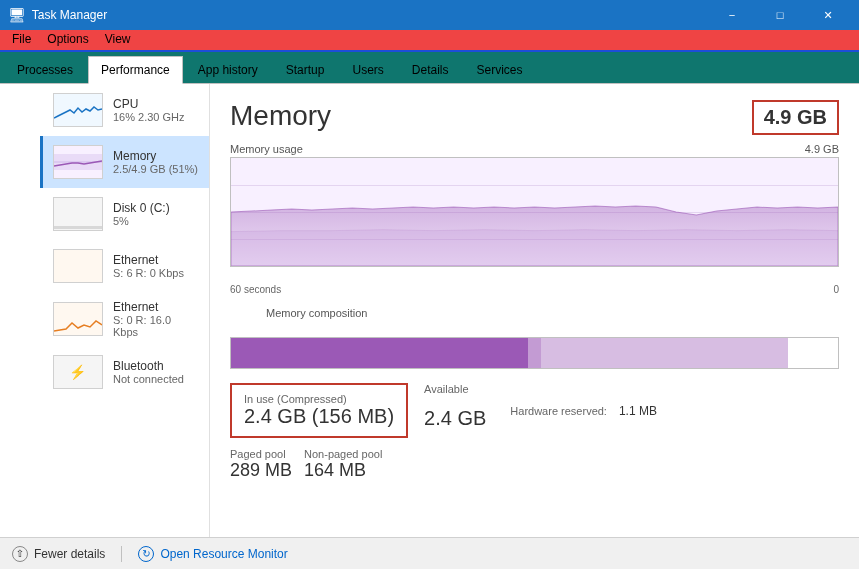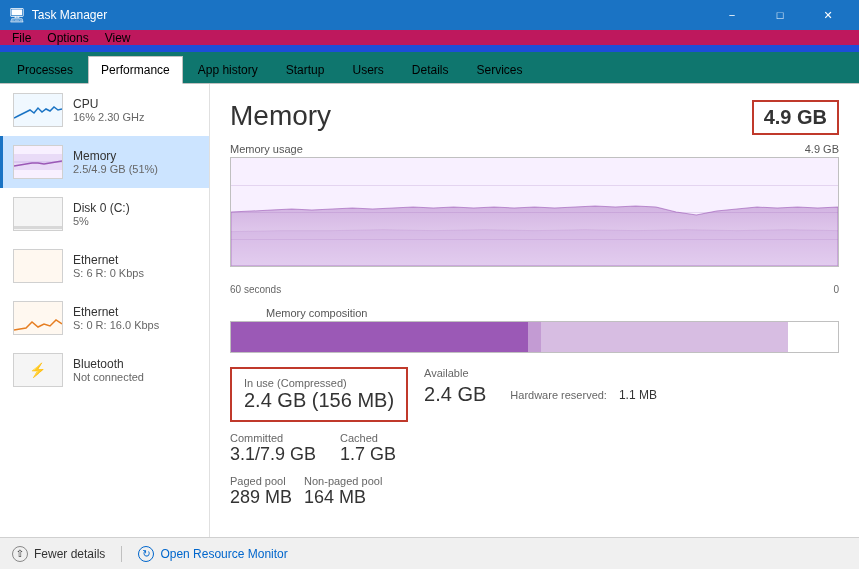--- a/index.html
+++ b/index.html
@@ -18,26 +18,26 @@
     .titlebar-title { flex: 1; font-size: 12px; }
     .titlebar-controls { display: flex; gap: 2px; }
     .titlebar-btn {
       width: 46px; height: 30px;
       display: flex; align-items: center; justify-content: center;
       cursor: pointer; color: white; font-size: 11px;
     }
 
     
     .menubar {
-      background: #be185d;
+      background: #ef4444;
       height: 22px;
       display: flex;
-      align-items: center;
+      align-items: flex-end;
       padding: 0 4px;
-      border-bottom: 7px solid #1d4ed8;
+      border-bottom: 2px solid #1d4ed8;
     }
     .menu-item {
       padding: 2px 8px;
       cursor: pointer;
       font-size: 12px;
       height: 22px;
       display: flex; align-items: center;
     }
 
     
@@ -78,20 +78,21 @@
       border-right: 1px solid #e0e0e0;
       overflow-y: auto;
     }
     .sidebar-item {
       display: flex;
       align-items: center;
       padding: 8px 10px;
       cursor: pointer;
       border-left: 3px solid transparent;
       min-height: 52px;
+      margin-left: 40px;
     }
     .sidebar-item.active { background: #cce4ff; border-left: 3px solid #1a73c4; }
     .sidebar-thumb {
       width: 50px;
       height: 34px;
       margin-right: 10px;
       flex-shrink: 0;
       border: 1px solid #d0d0d0;
       background: white;
       overflow: hidden;
@@ -130,21 +131,21 @@
       width: 100%;
       height: 110px;
       border: 1px solid #c0c0c0;
       background: #f8f0ff;
       position: relative;
       overflow: hidden;
     }
     .chart-time { font-size: 10px; color: #666; display: flex; justify-content: space-between; margin-top: 17px; }
 
     
-    .composition-label { font-size: 11px; color: #555; margin-bottom: 2px; padding-left: 36px; }
+    .composition-label { font-size: 11px; color: #555; margin-bottom: 18px; padding-left: 36px; }
     .composition-bar {
       width: 100%;
       height: 32px;
       border: 1px solid #c0c0c0;
       background: white;
       display: flex;
       overflow: hidden;
       position: relative;
     }
     .comp-inuse { background: #9b59b6; flex: 2.4; }
@@ -347,44 +348,34 @@
       </div>
     </div>
 
     <div style="margin-top:14px; display:flex; gap:16px; align-items:stretch;">
 
       <div style="border:2px solid #c0392b; padding:8px 12px; min-width:160px;">
         <div class="stat-label">In use (Compressed)</div>
         <div style="font-size:20px; font-weight:400; color:#333;">2.4 GB (156 MB)</div>
       </div>
 
-      <div style="display:flex; flex-direction:column; gap:4px;">
+      <div style="display:flex; flex-direction:column; gap:12px;">
         <div class="stat-label">Available</div>
         <div style="font-size:20px; font-weight:300; color:#333;">2.4 GB</div>
       </div>
 
       <div style="display:flex; flex-direction:column; justify-content:center; gap:2px; margin-left:8px;">
         <div style="display:flex; gap:12px; align-items:baseline;">
           <span class="stat-label">Hardware reserved:</span>
           <span style="font-size:12px; color:#333;">1.1 MB</span>
         </div>
       </div>
 
     </div>
 
-    <div style="margin-top:10px; display:flex; gap:24px;">
-      <div>
-        <div class="stat-label">Committed</div>
-        <div style="font-size:18px; font-weight:300; color:#333;">3.1/7.9 GB</div>
-      </div>
-      <div>
-        <div class="stat-label">Cached</div>
-        <div style="font-size:18px; font-weight:300; color:#333;">1.7 GB</div>
-      </div>
-    </div>
 
     <div style="margin-top:10px; display:flex; gap:12px;">
       <div>
         <div class="stat-label">Paged pool</div>
         <div style="font-size:18px; font-weight:300; color:#333;">289 MB</div>
       </div>
       <div>
         <div class="stat-label">Non-paged pool</div>
         <div style="font-size:18px; font-weight:300; color:#333;">164 MB</div>
       </div>

